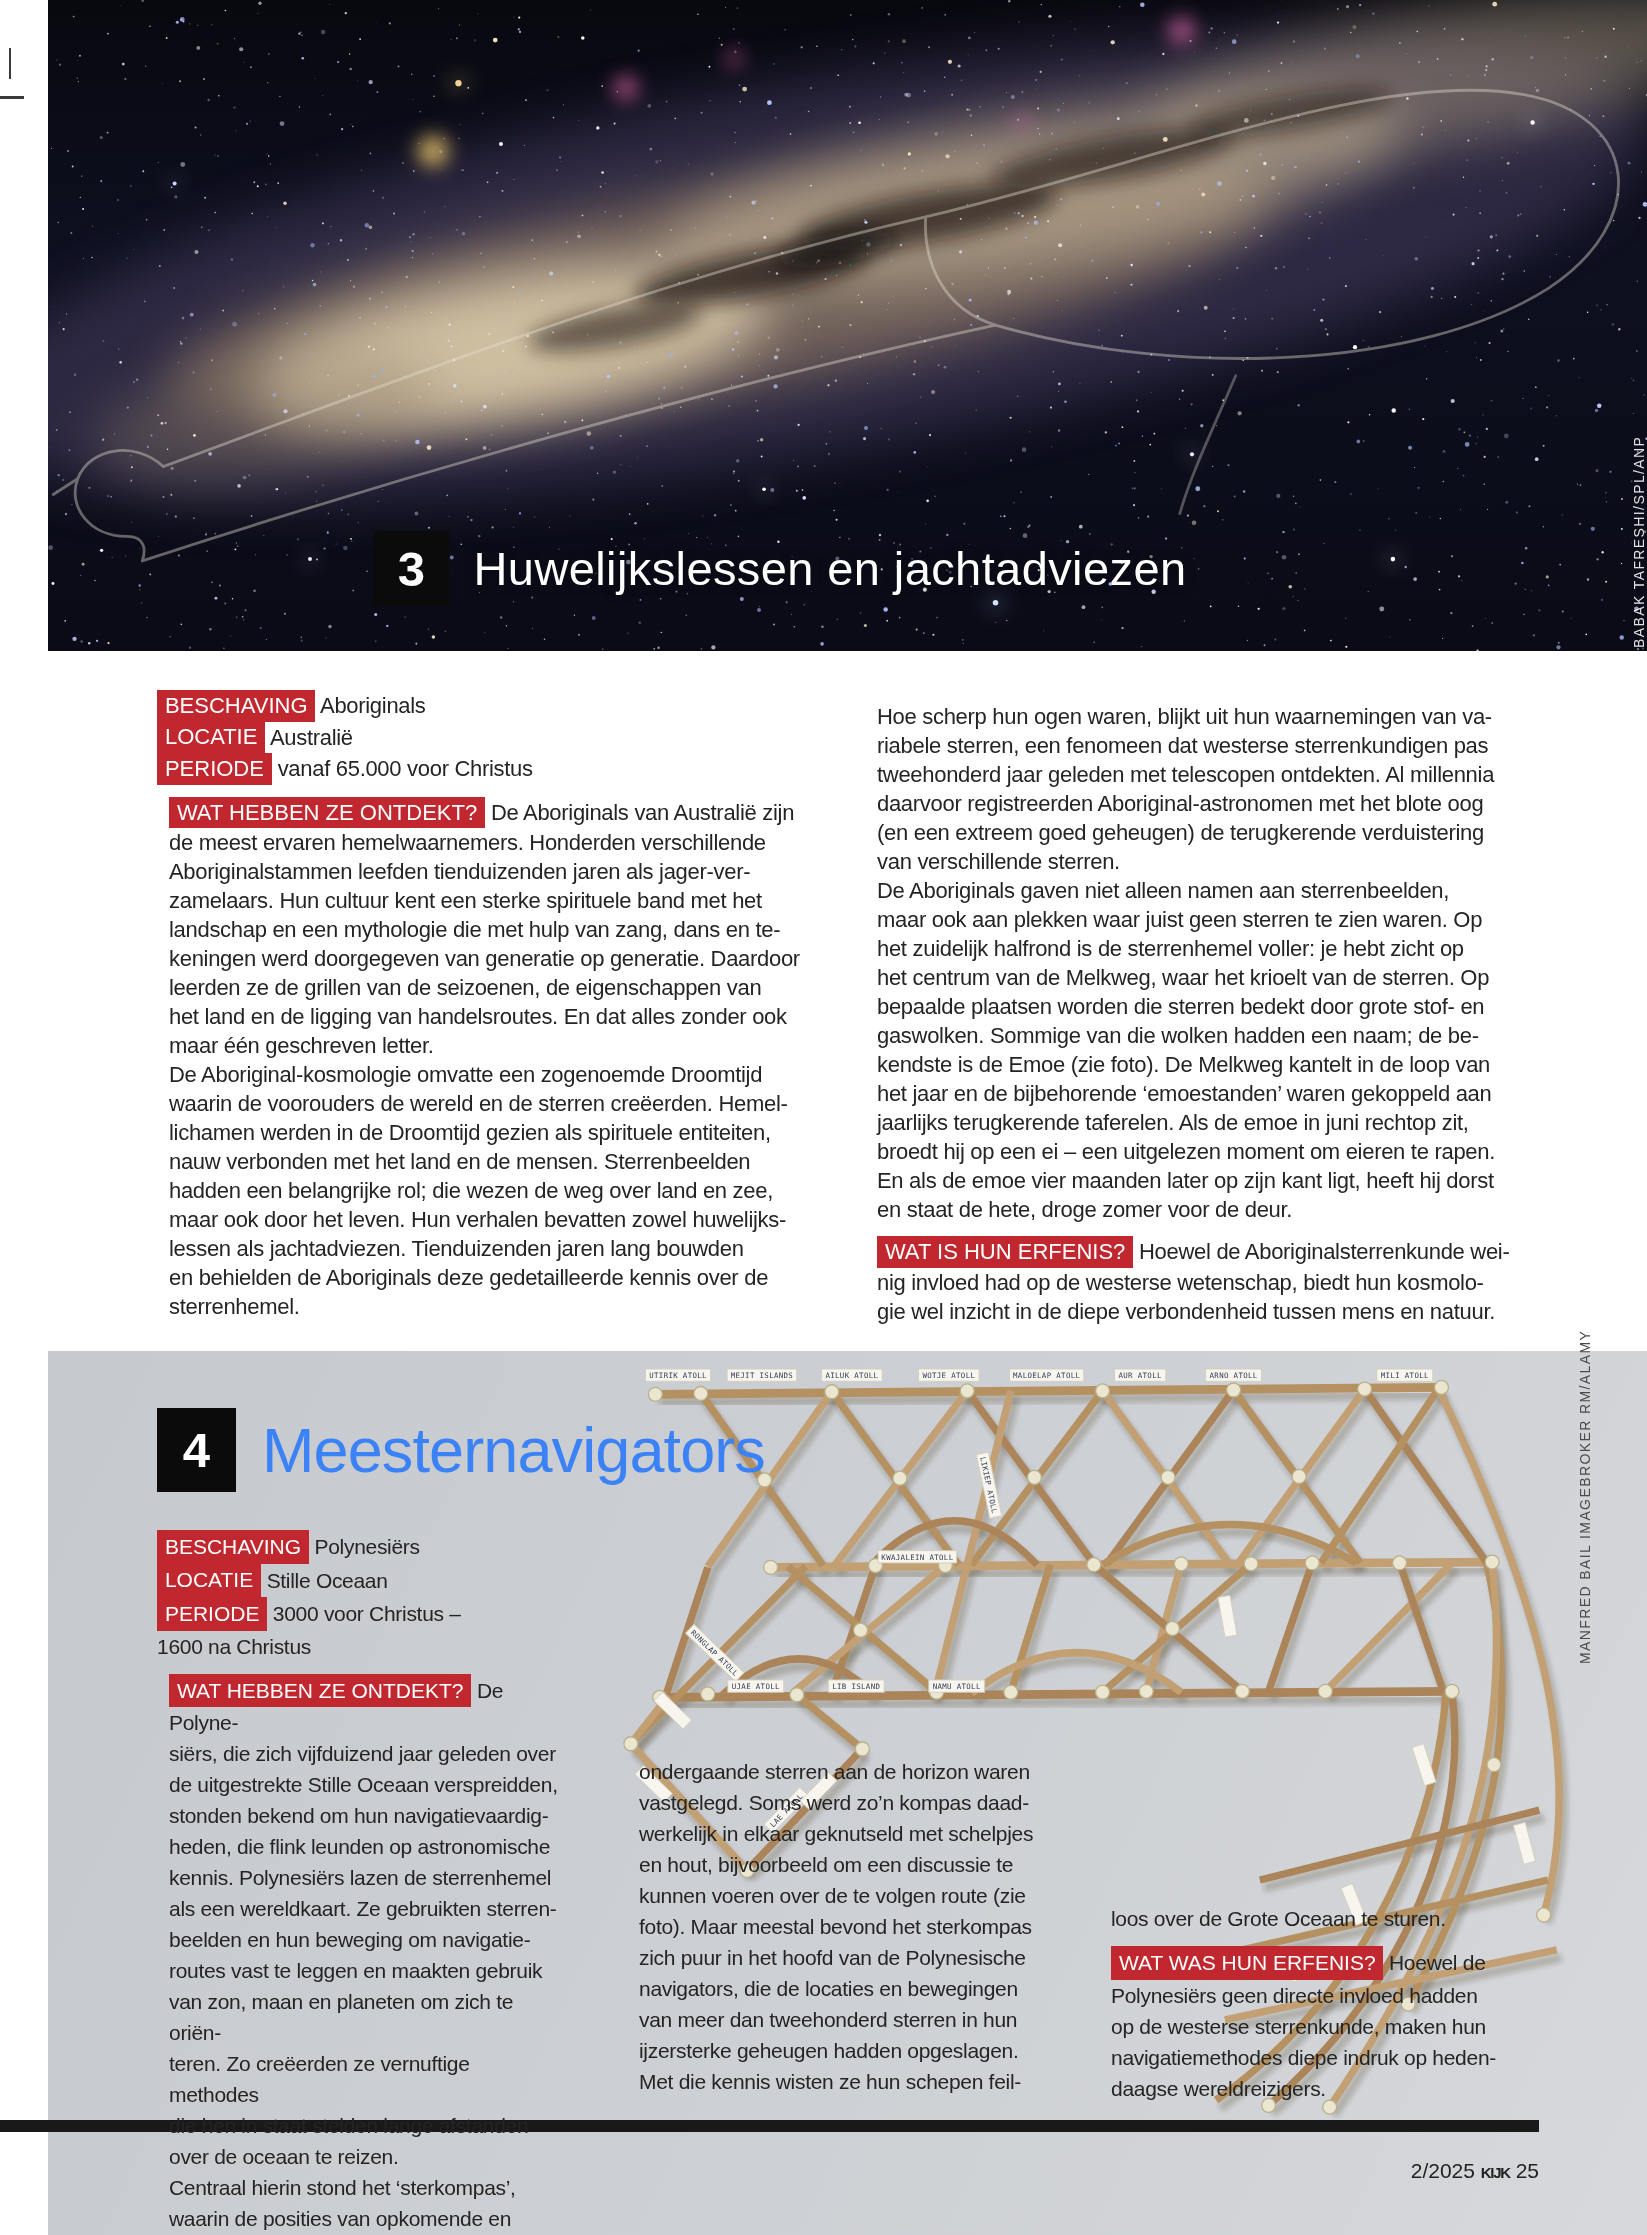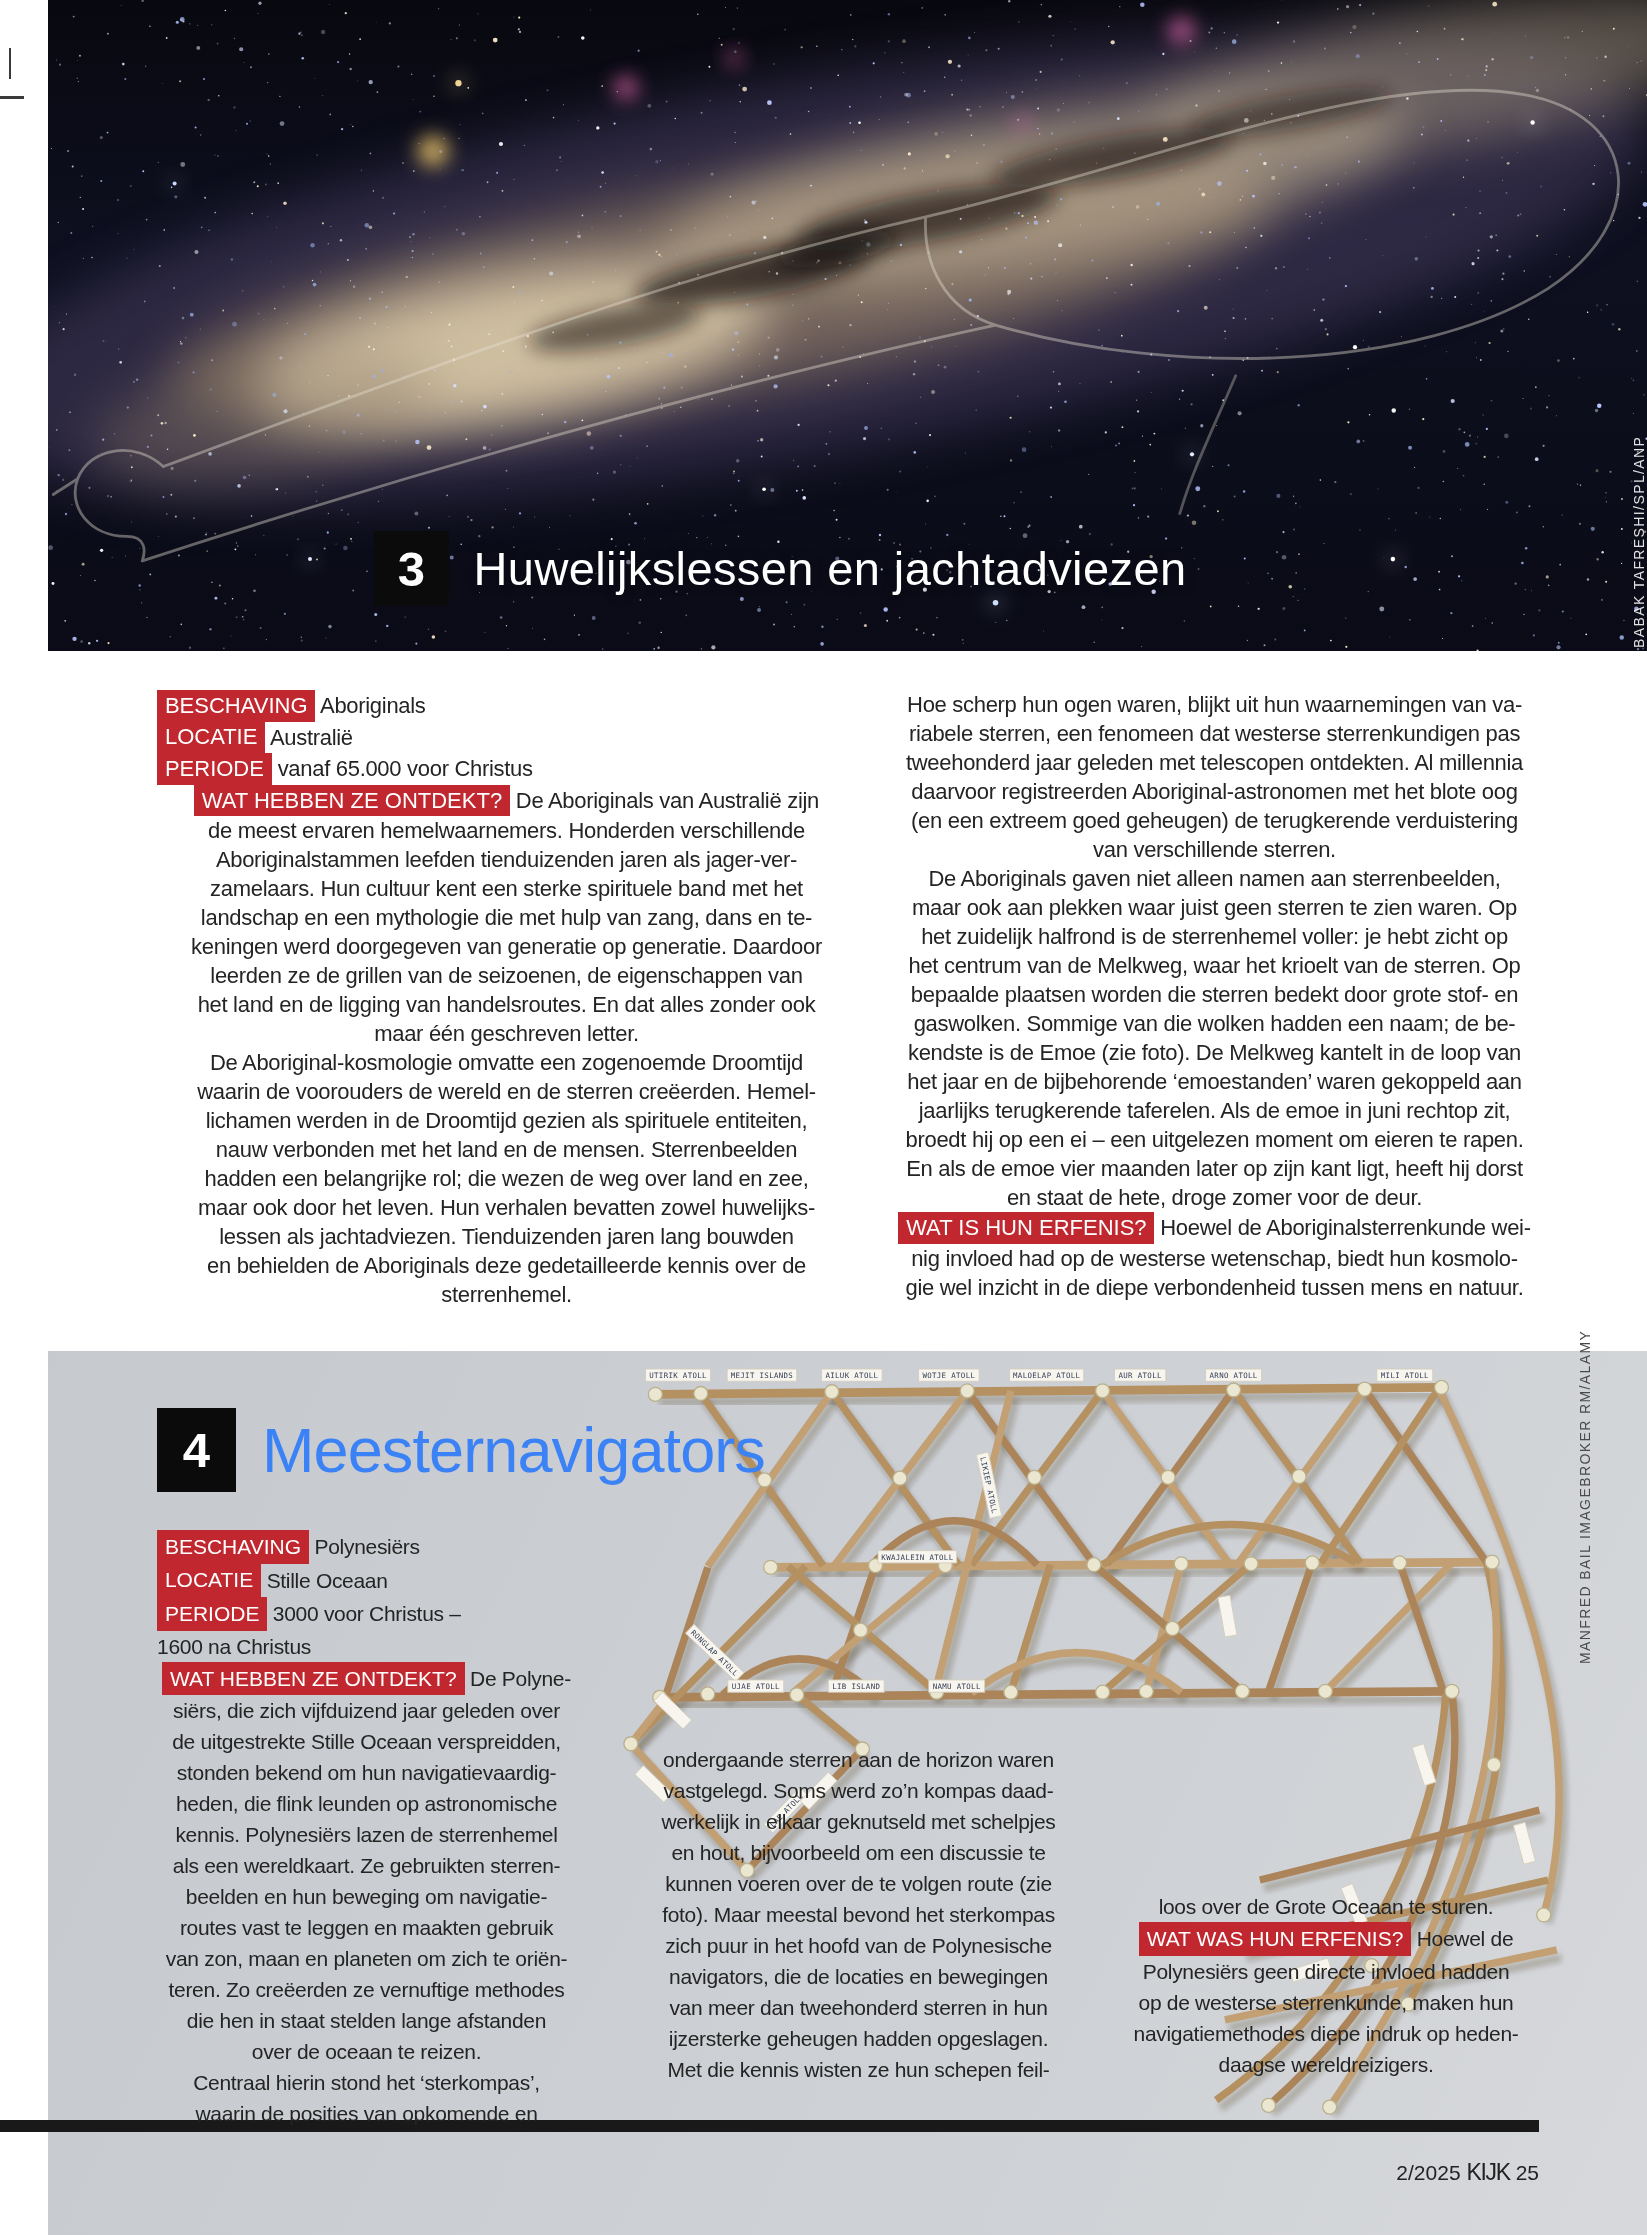--- a/index.html
+++ b/index.html
@@ -17,39 +17,39 @@
           background:#0b0b0b;color:#ffffff;font-size:49px;font-weight:700;}
   .hero-title h1{margin:0;font-size:47px;font-weight:400;color:#ffffff;letter-spacing:0.4px;white-space:nowrap;
                  text-shadow:0 0 12.2px rgba(0,0,0,.35);}
   .credit{position:absolute;transform:rotate(-90deg);transform-origin:0 0;white-space:nowrap;
           font-size:14px;letter-spacing:1.4px;}
   .credit-hero{left:1583px;top:648px;color:rgba(255,255,255,.88);}
   .credit-panel{left:1577px;top:1664px;color:#4a4a4a;}
   
   .col{position:absolute;font-size:22px;line-height:29px;letter-spacing:-0.3px;color:#242424;}
   .fact{white-space:pre-line;}
-  .para{margin:0;white-space:normal;text-align:center;}
+  .para{margin:12px;white-space:normal;}
   .lines{white-space:pre-line;}
   .chip{display:inline-block;background:#c1272e;color:#ffffff;font-weight:400;
         padding:0.9px 7.9px 1.7px 7.9px;letter-spacing:0;white-space:nowrap;}
   .c3{width:699px;}
   .s4{font-size:21px;line-height:31px;}
   .s4 .fact{line-height:31px;}
   
   .panel{position:absolute;left:48px;top:1351px;width:1599px;height:885px;
          background:linear-gradient(115deg,#c6c9ce 0%,#cdd0d4 55%,#d6d8db 100%);}
   .sec4-head{position:absolute;left:157px;top:1408px;display:flex;align-items:center;gap:26px;z-index:4;}
   .numbox.n4{width:79px;height:84px;}
   .sec4-head h2{margin:0;font-size:63px;font-weight:400;color:#3b82f6;letter-spacing:-0.9px;white-space:nowrap;}
   #stickchart{position:absolute;left:568px;top:1354px;z-index:1;}
   .chartlbl{font-family:"DejaVu Sans Mono",monospace;}
   
   .black-bar{position:absolute;left:0;top:2120px;width:1539px;height:12.2px;background:#191919;}
   .footer{position:absolute;top:2159px;right:108px;font-size:21px;color:#222;}
-  .footer .brand{font-weight:400;letter-spacing:-1.3px;font-size:23px;}
+  .footer .brand{font-weight:700;letter-spacing:-1.3px;font-size:15px;}
 </style>
 </head>
 <body>
 
 <div class="page">
 
   <div class="mark-v"></div>
   <div class="mark-h"></div>
 
   <section class="hero">

